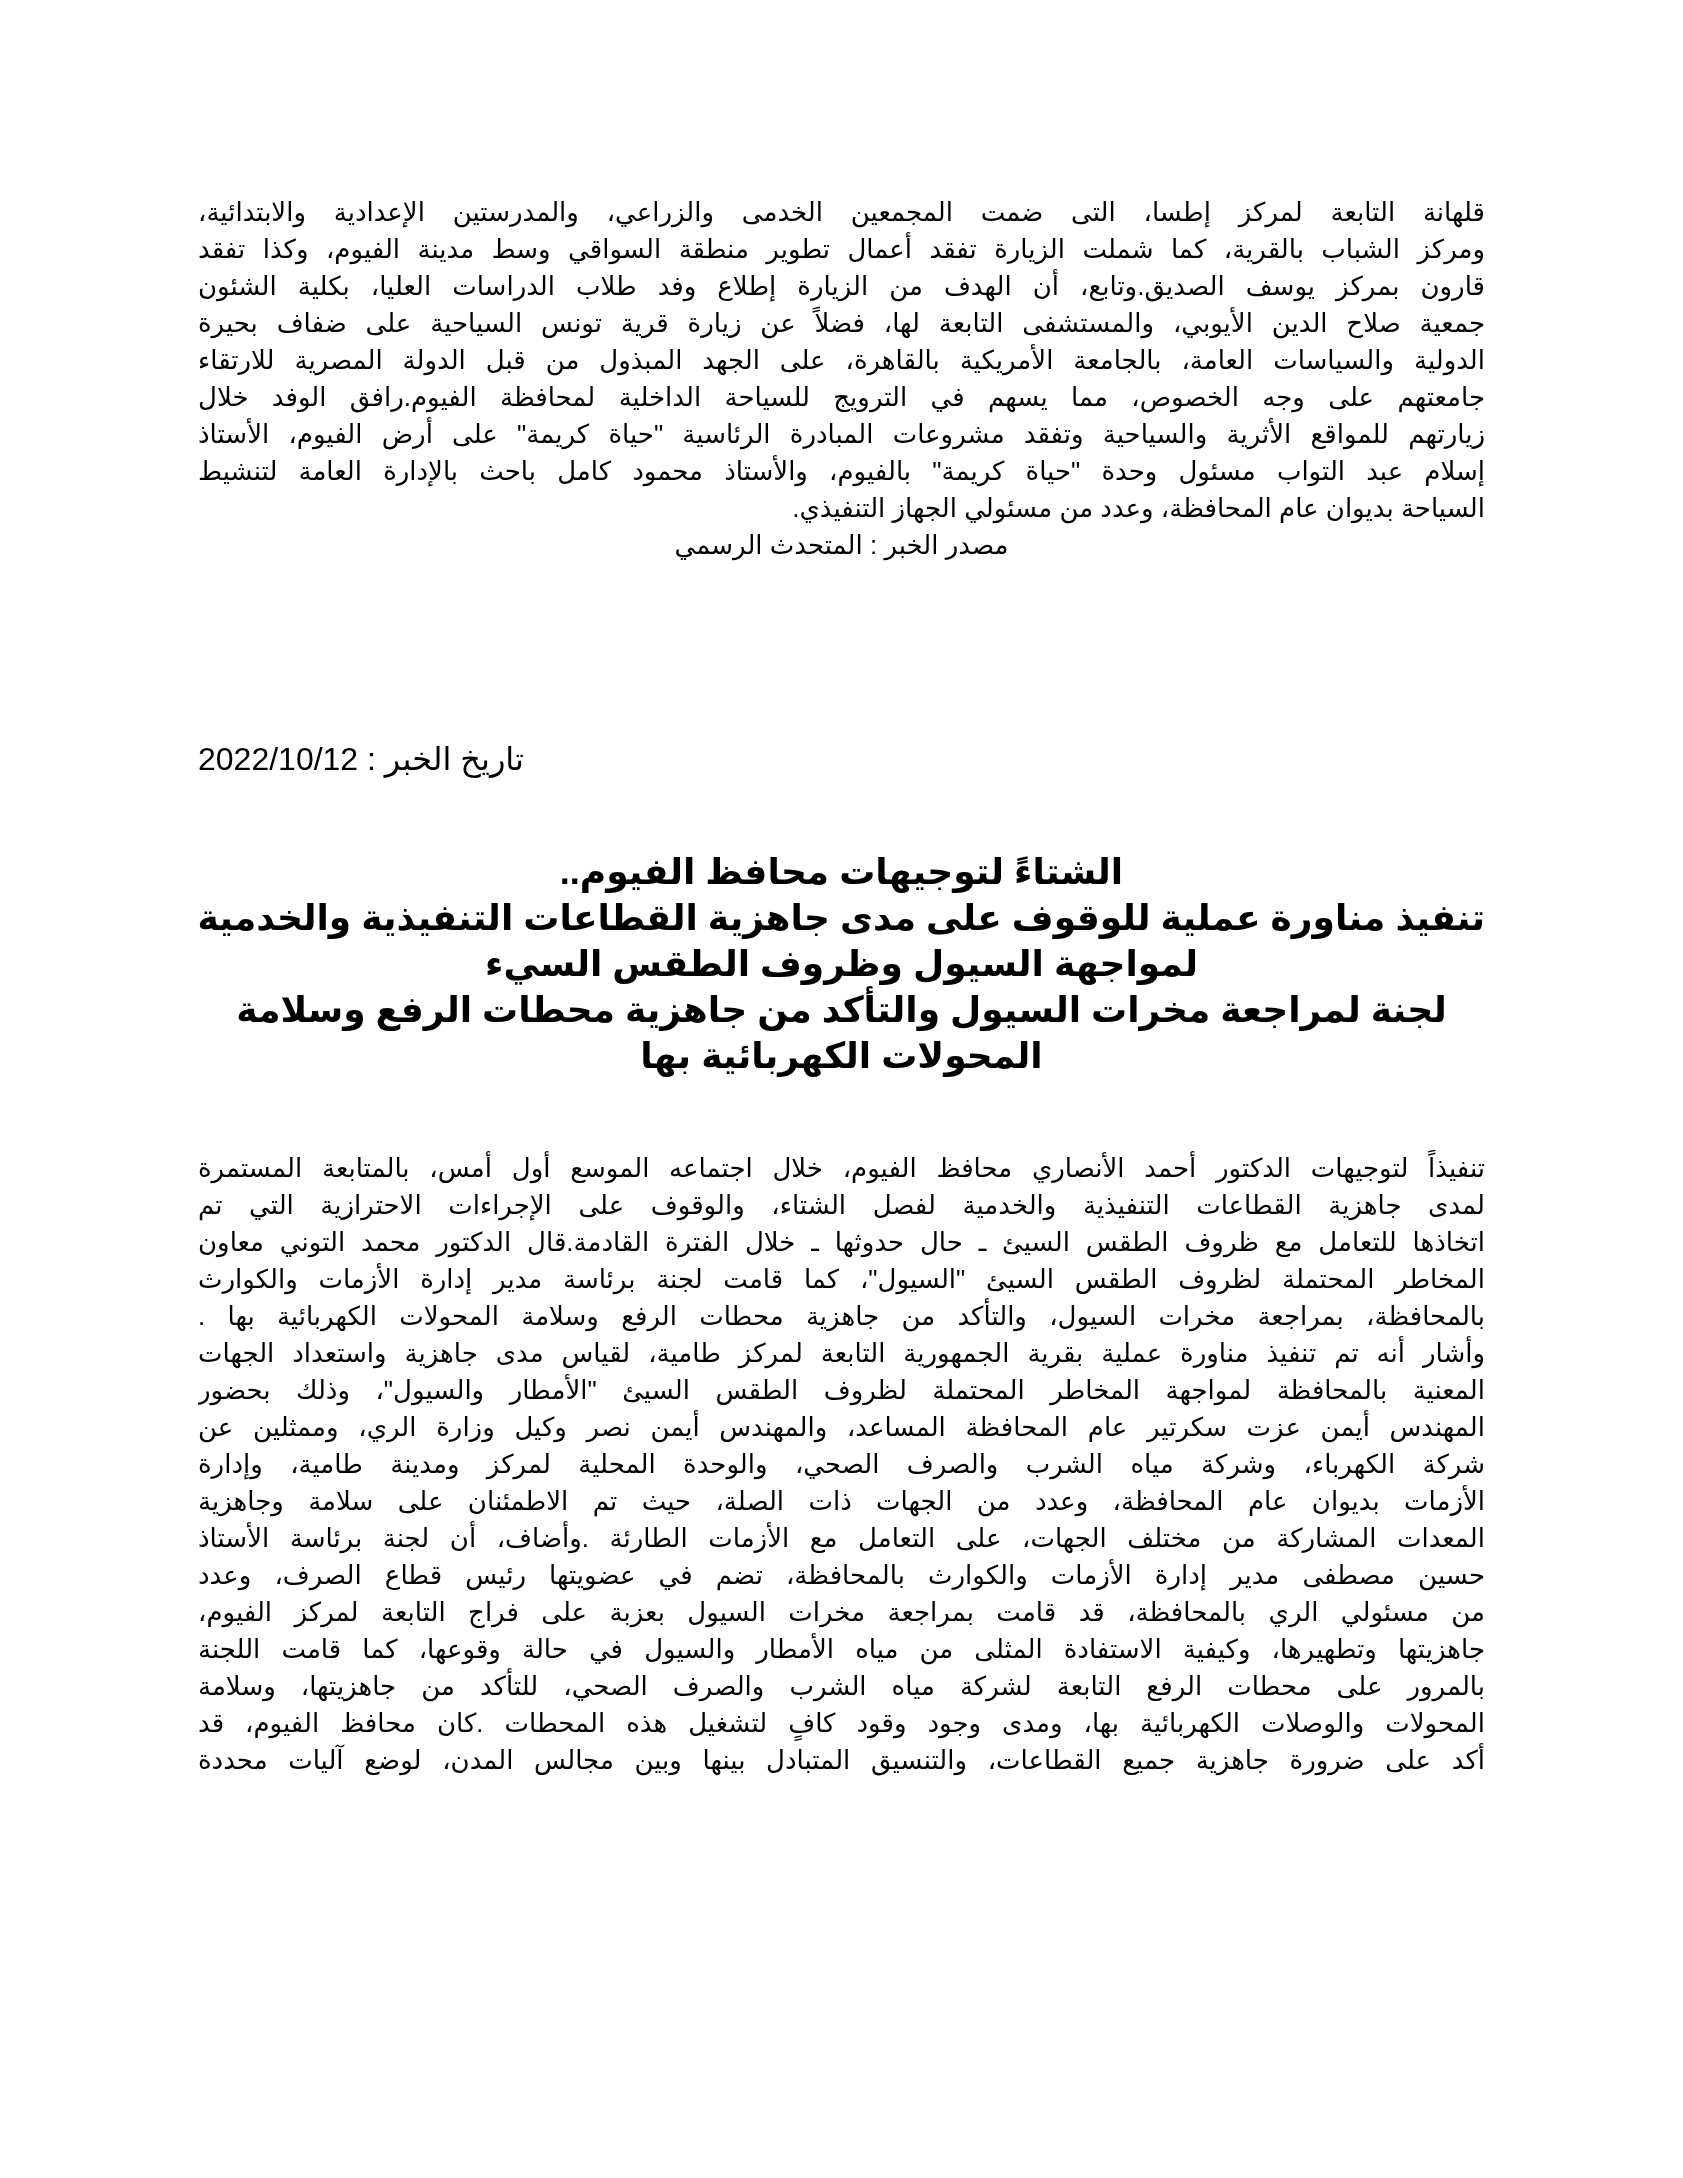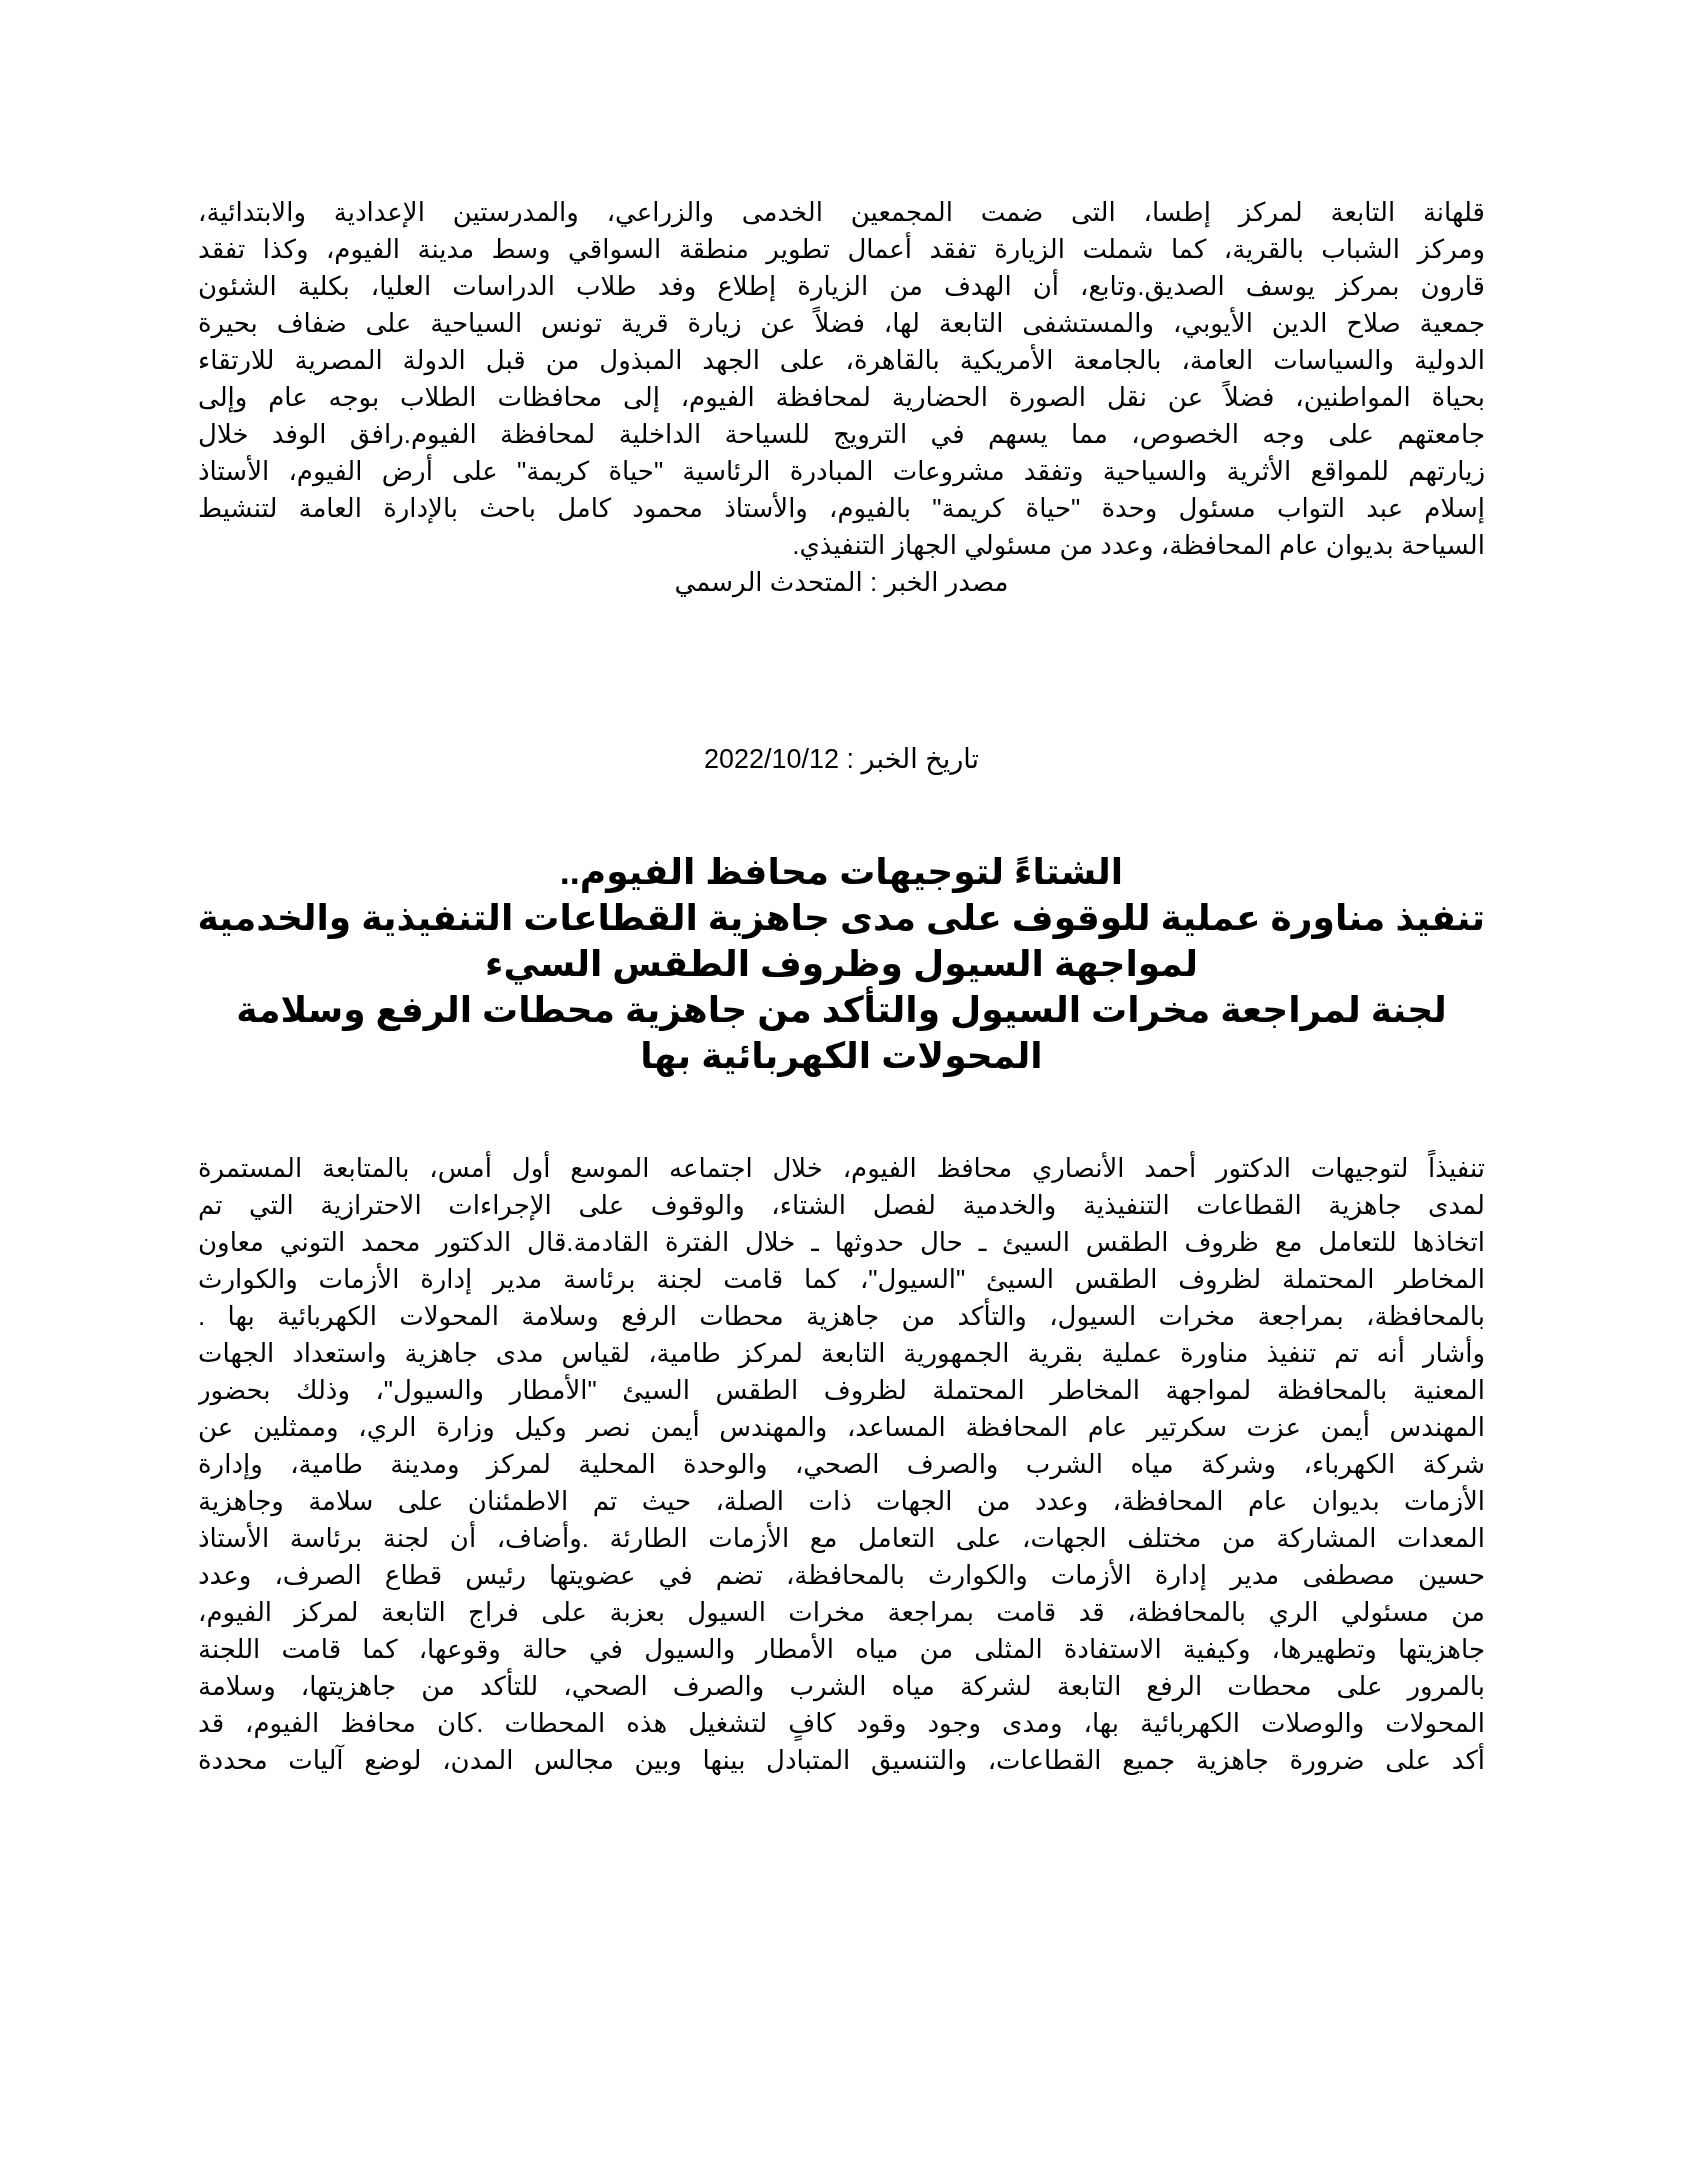--- a/index.html
+++ b/index.html
@@ -11,39 +11,38 @@
     direction: rtl;
   }
   .block { position: absolute; left: 198px; width: 1287px; }
   .para-line {
     font-size: 26px; line-height: 37px; height: 37px;
     text-align: justify; text-align-last: justify;
     white-space: nowrap; overflow: hidden;
   }
   .para-line.last { text-align-last: right; }
   .meta-line { font-size: 26px; line-height: 37px; text-align: center; }
-  .date-line { font-size: 27px; line-height: 44px; text-align: center; }
+  .date-line { font-size: 32px; line-height: 44px; text-align: left; }
   .heading {
     position: absolute; left: 198px; width: 1287px; text-align: center;
     font-weight: bold; font-size: 36px; line-height: 46px;
   }
   .heading div { white-space: nowrap; }
 </style>
 </head>
 <body>
 
 <div class="page">
 
   <div class="block" style="top:194px;">
     <div class="para-line">قلهانة التابعة لمركز إطسا، التى ضمت المجمعين الخدمى والزراعي، والمدرستين الإعدادية والابتدائية،</div>
     <div class="para-line">ومركز الشباب بالقرية، كما شملت الزيارة تفقد أعمال تطوير منطقة السواقي وسط مدينة الفيوم، وكذا تفقد</div>
     <div class="para-line">قارون بمركز يوسف الصديق.وتابع، أن الهدف من الزيارة إطلاع وفد طلاب الدراسات العليا، بكلية الشئون</div>
     <div class="para-line">جمعية صلاح الدين الأيوبي، والمستشفى التابعة لها، فضلاً عن زيارة قرية تونس السياحية على ضفاف بحيرة</div>
     <div class="para-line">الدولية والسياسات العامة، بالجامعة الأمريكية بالقاهرة، على الجهد المبذول من قبل الدولة المصرية للارتقاء</div>
-    <div class="para-line">بحياة المواطنين، فضلاً عن نقل الصورة الحضارية لمحافظة الفيوم، إلى محافظات الطلاب بوجه عام وإلى</div>
     <div class="para-line">جامعتهم على وجه الخصوص، مما يسهم في الترويج للسياحة الداخلية لمحافظة الفيوم.رافق الوفد خلال</div>
     <div class="para-line">زيارتهم للمواقع الأثرية والسياحية وتفقد مشروعات المبادرة الرئاسية "حياة كريمة" على أرض الفيوم، الأستاذ</div>
     <div class="para-line">إسلام عبد التواب مسئول وحدة "حياة كريمة" بالفيوم، والأستاذ محمود كامل باحث بالإدارة العامة لتنشيط</div>
     <div class="para-line last">السياحة بديوان عام المحافظة، وعدد من مسئولي الجهاز التنفيذي.</div>
     <div class="meta-line">مصدر الخبر : المتحدث الرسمي</div>
   </div>
 
   <div class="block" style="top:737px;">
     <div class="date-line">تاريخ الخبر : 2022/10/12</div>
   </div>

